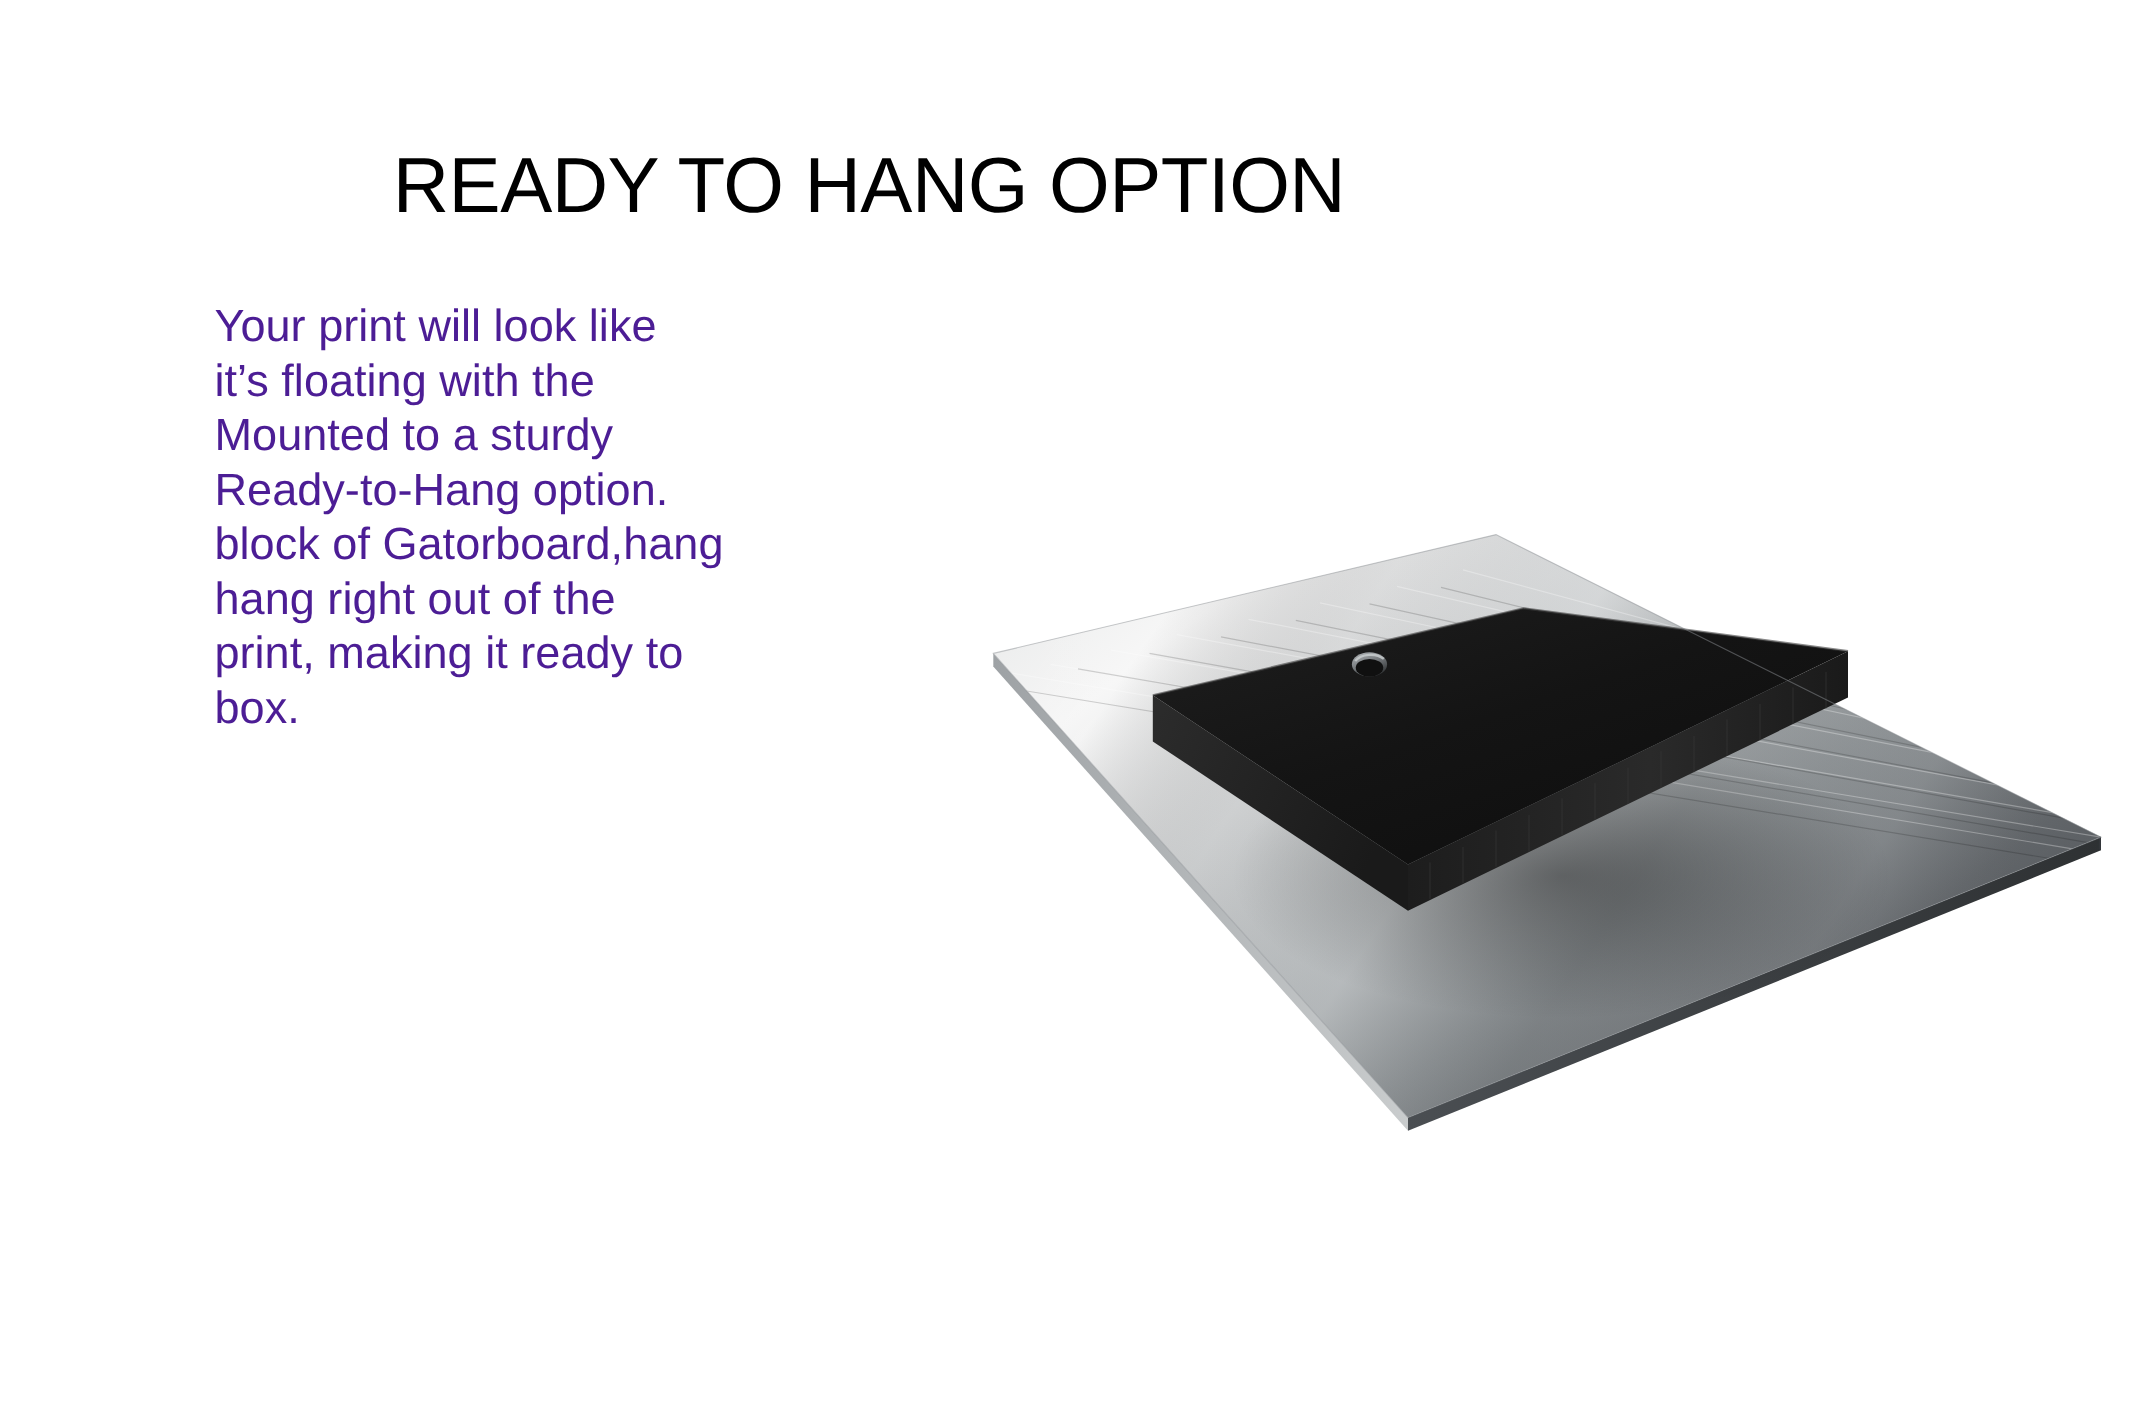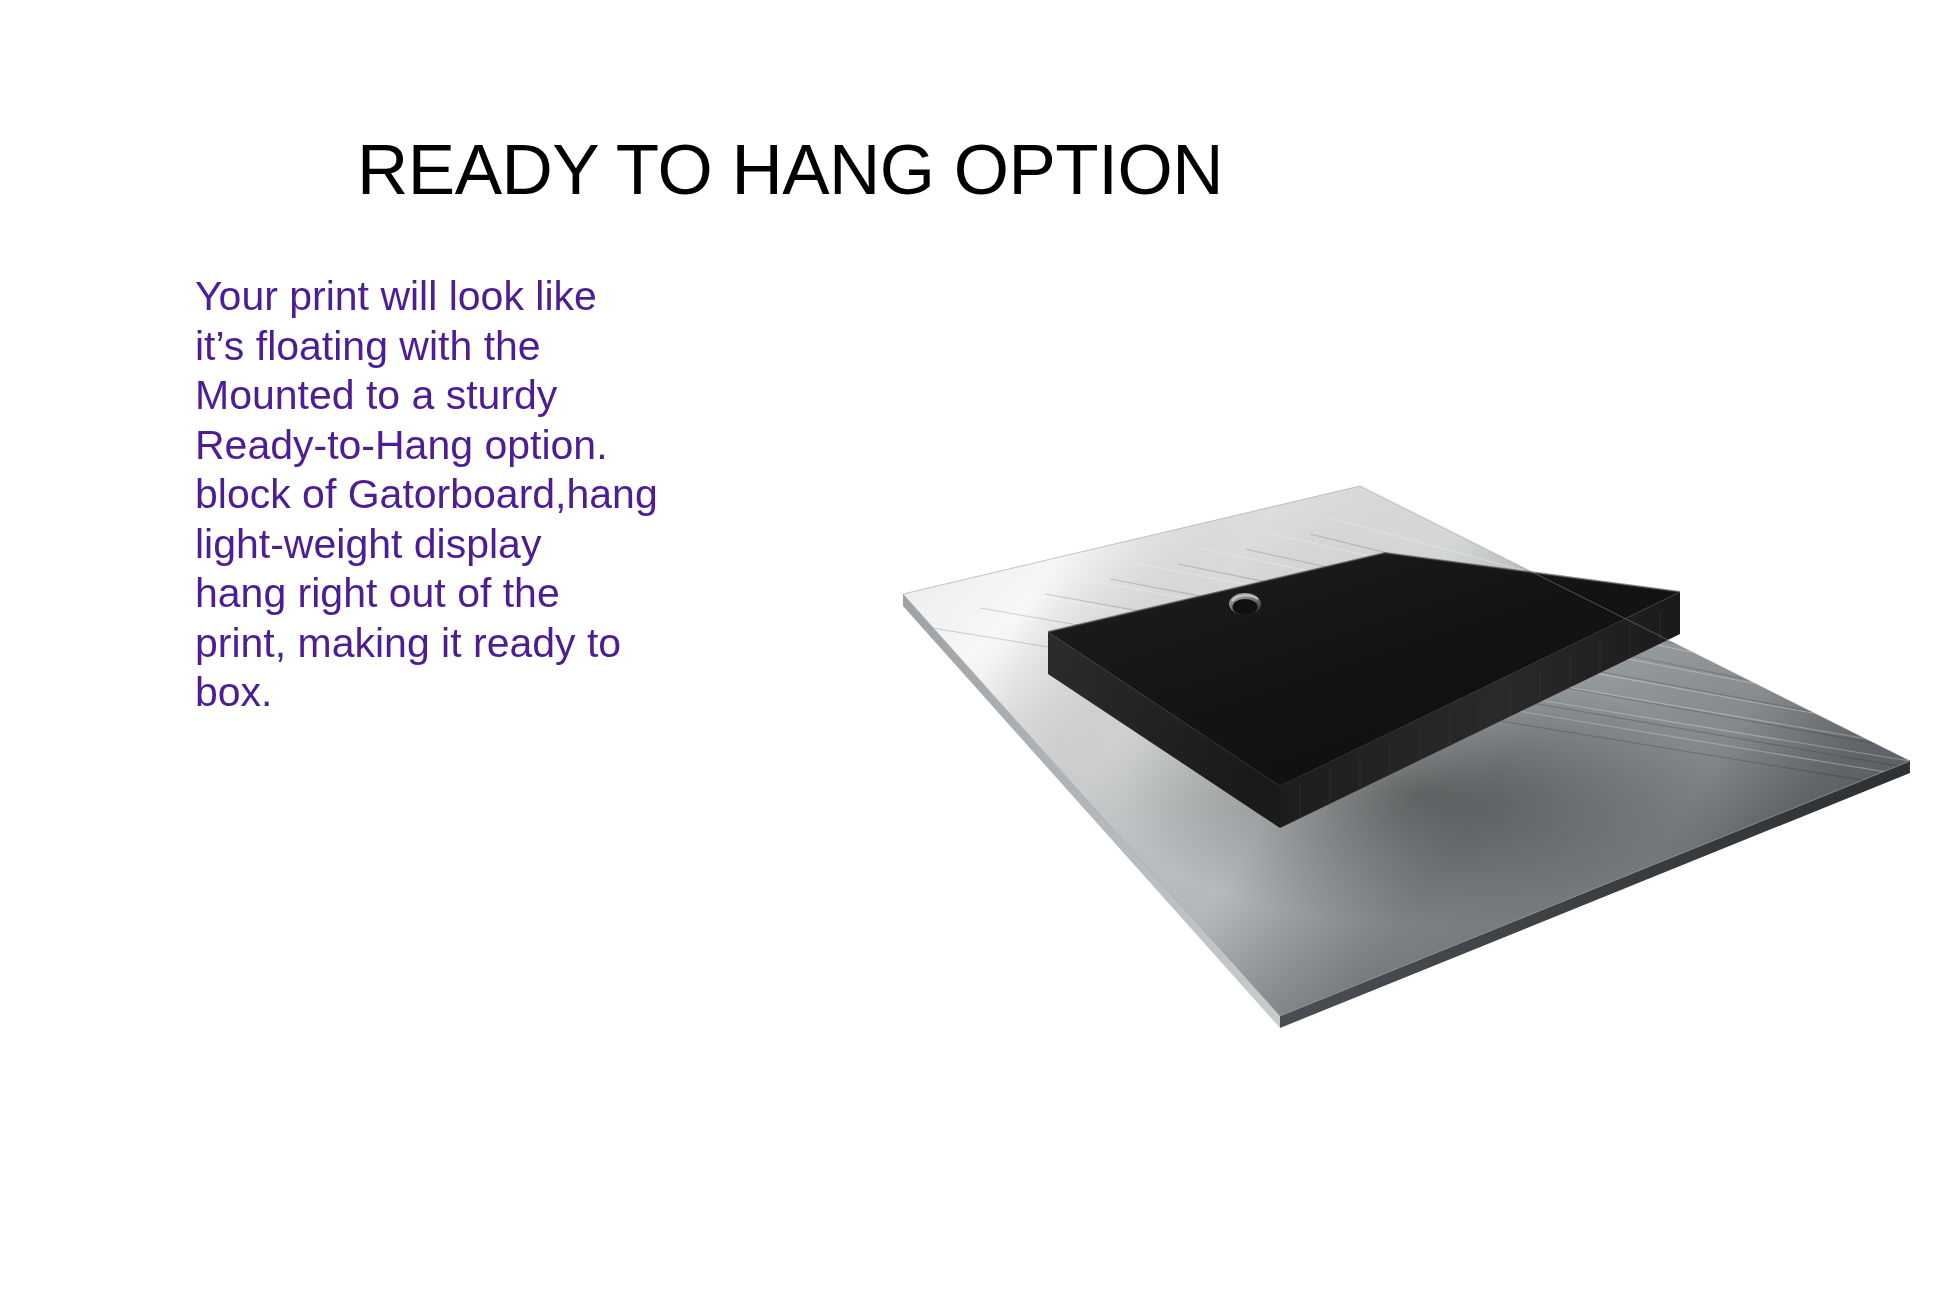--- a/index.html
+++ b/index.html
@@ -75,21 +75,20 @@
 <div class="slide">
 
   <h1 id="slide-title">READY TO HANG OPTION</h1>
 
   <div id="body-copy">
     <span class="para-line">Your print will look like</span>
     <span class="para-line">it’s floating with the</span>
     <span class="para-line">Mounted to a sturdy</span>
     <span class="para-line">Ready-to-Hang option.</span>
     <span class="para-line">block of Gatorboard,hang</span>
-    <span class="para-line">light-weight display</span>
     <span class="para-line">hang right out of the</span>
     <span class="para-line">print, making it ready to</span>
     <span class="para-line">box.</span>
   </div>
 
   <figure id="product-figure">
     <svg viewBox="0 0 1100 620" preserveAspectRatio="none">
       <defs>
 
         <linearGradient id="metalTop" x1="0" y1="0.15" x2="1" y2="0.85">

